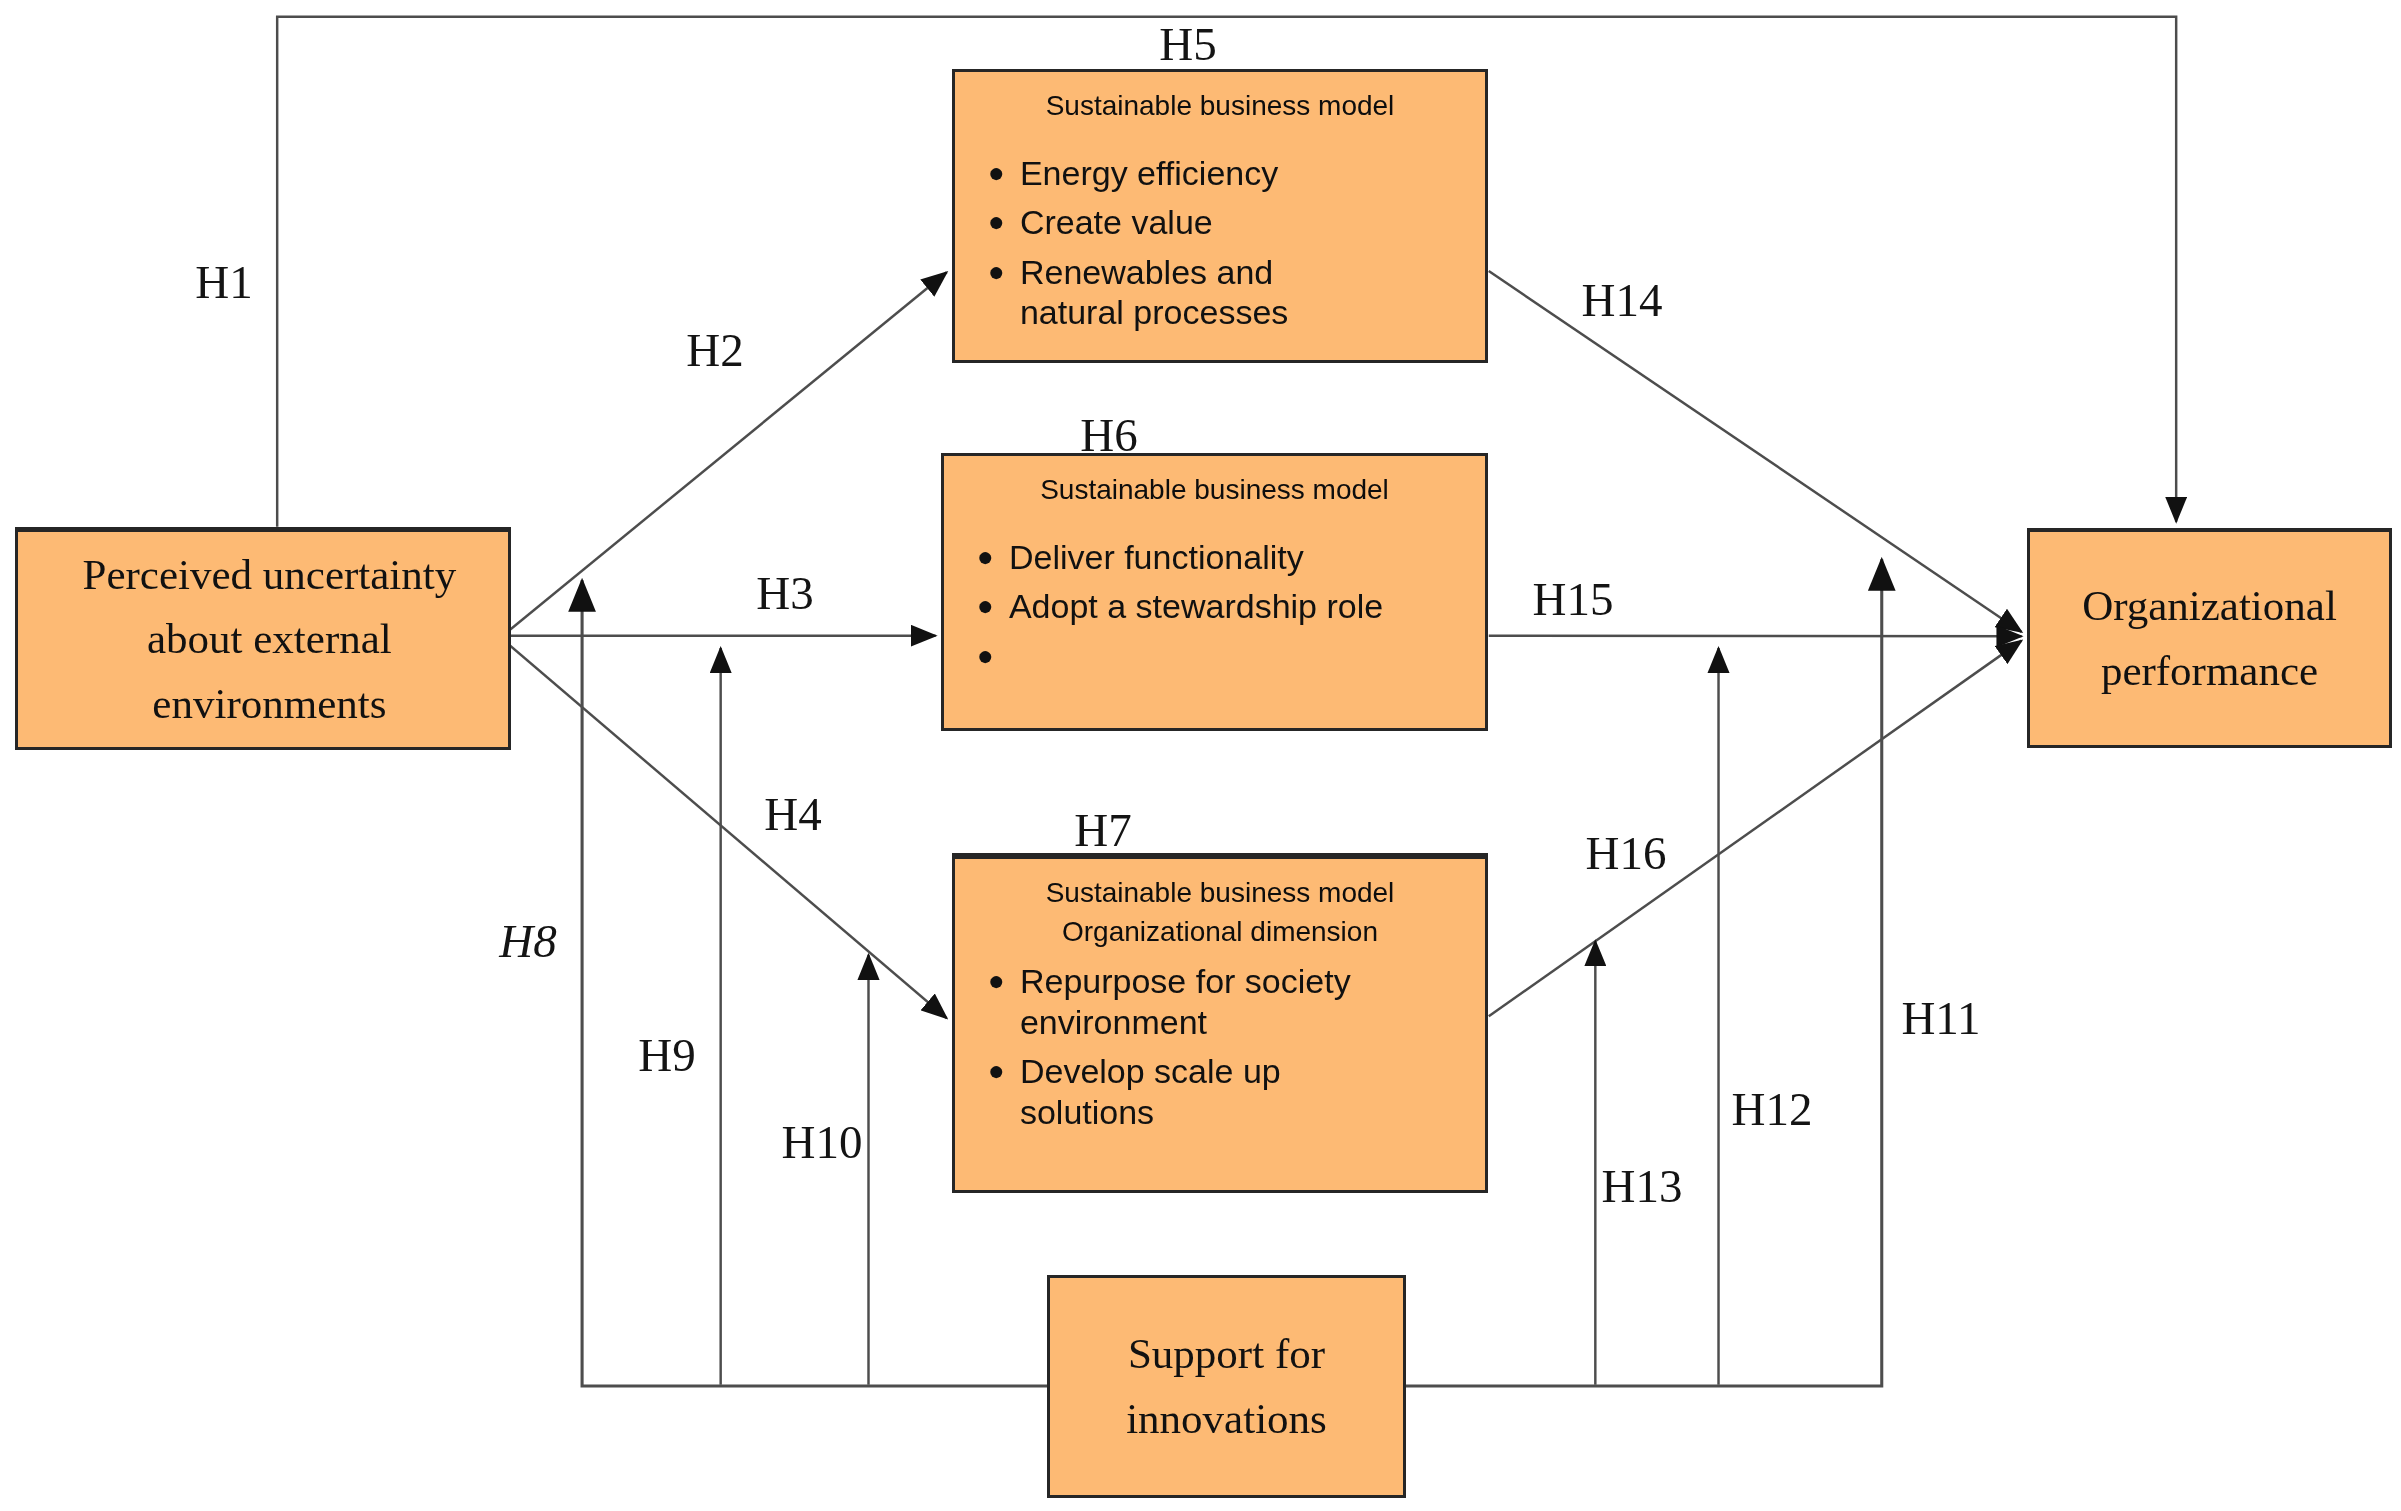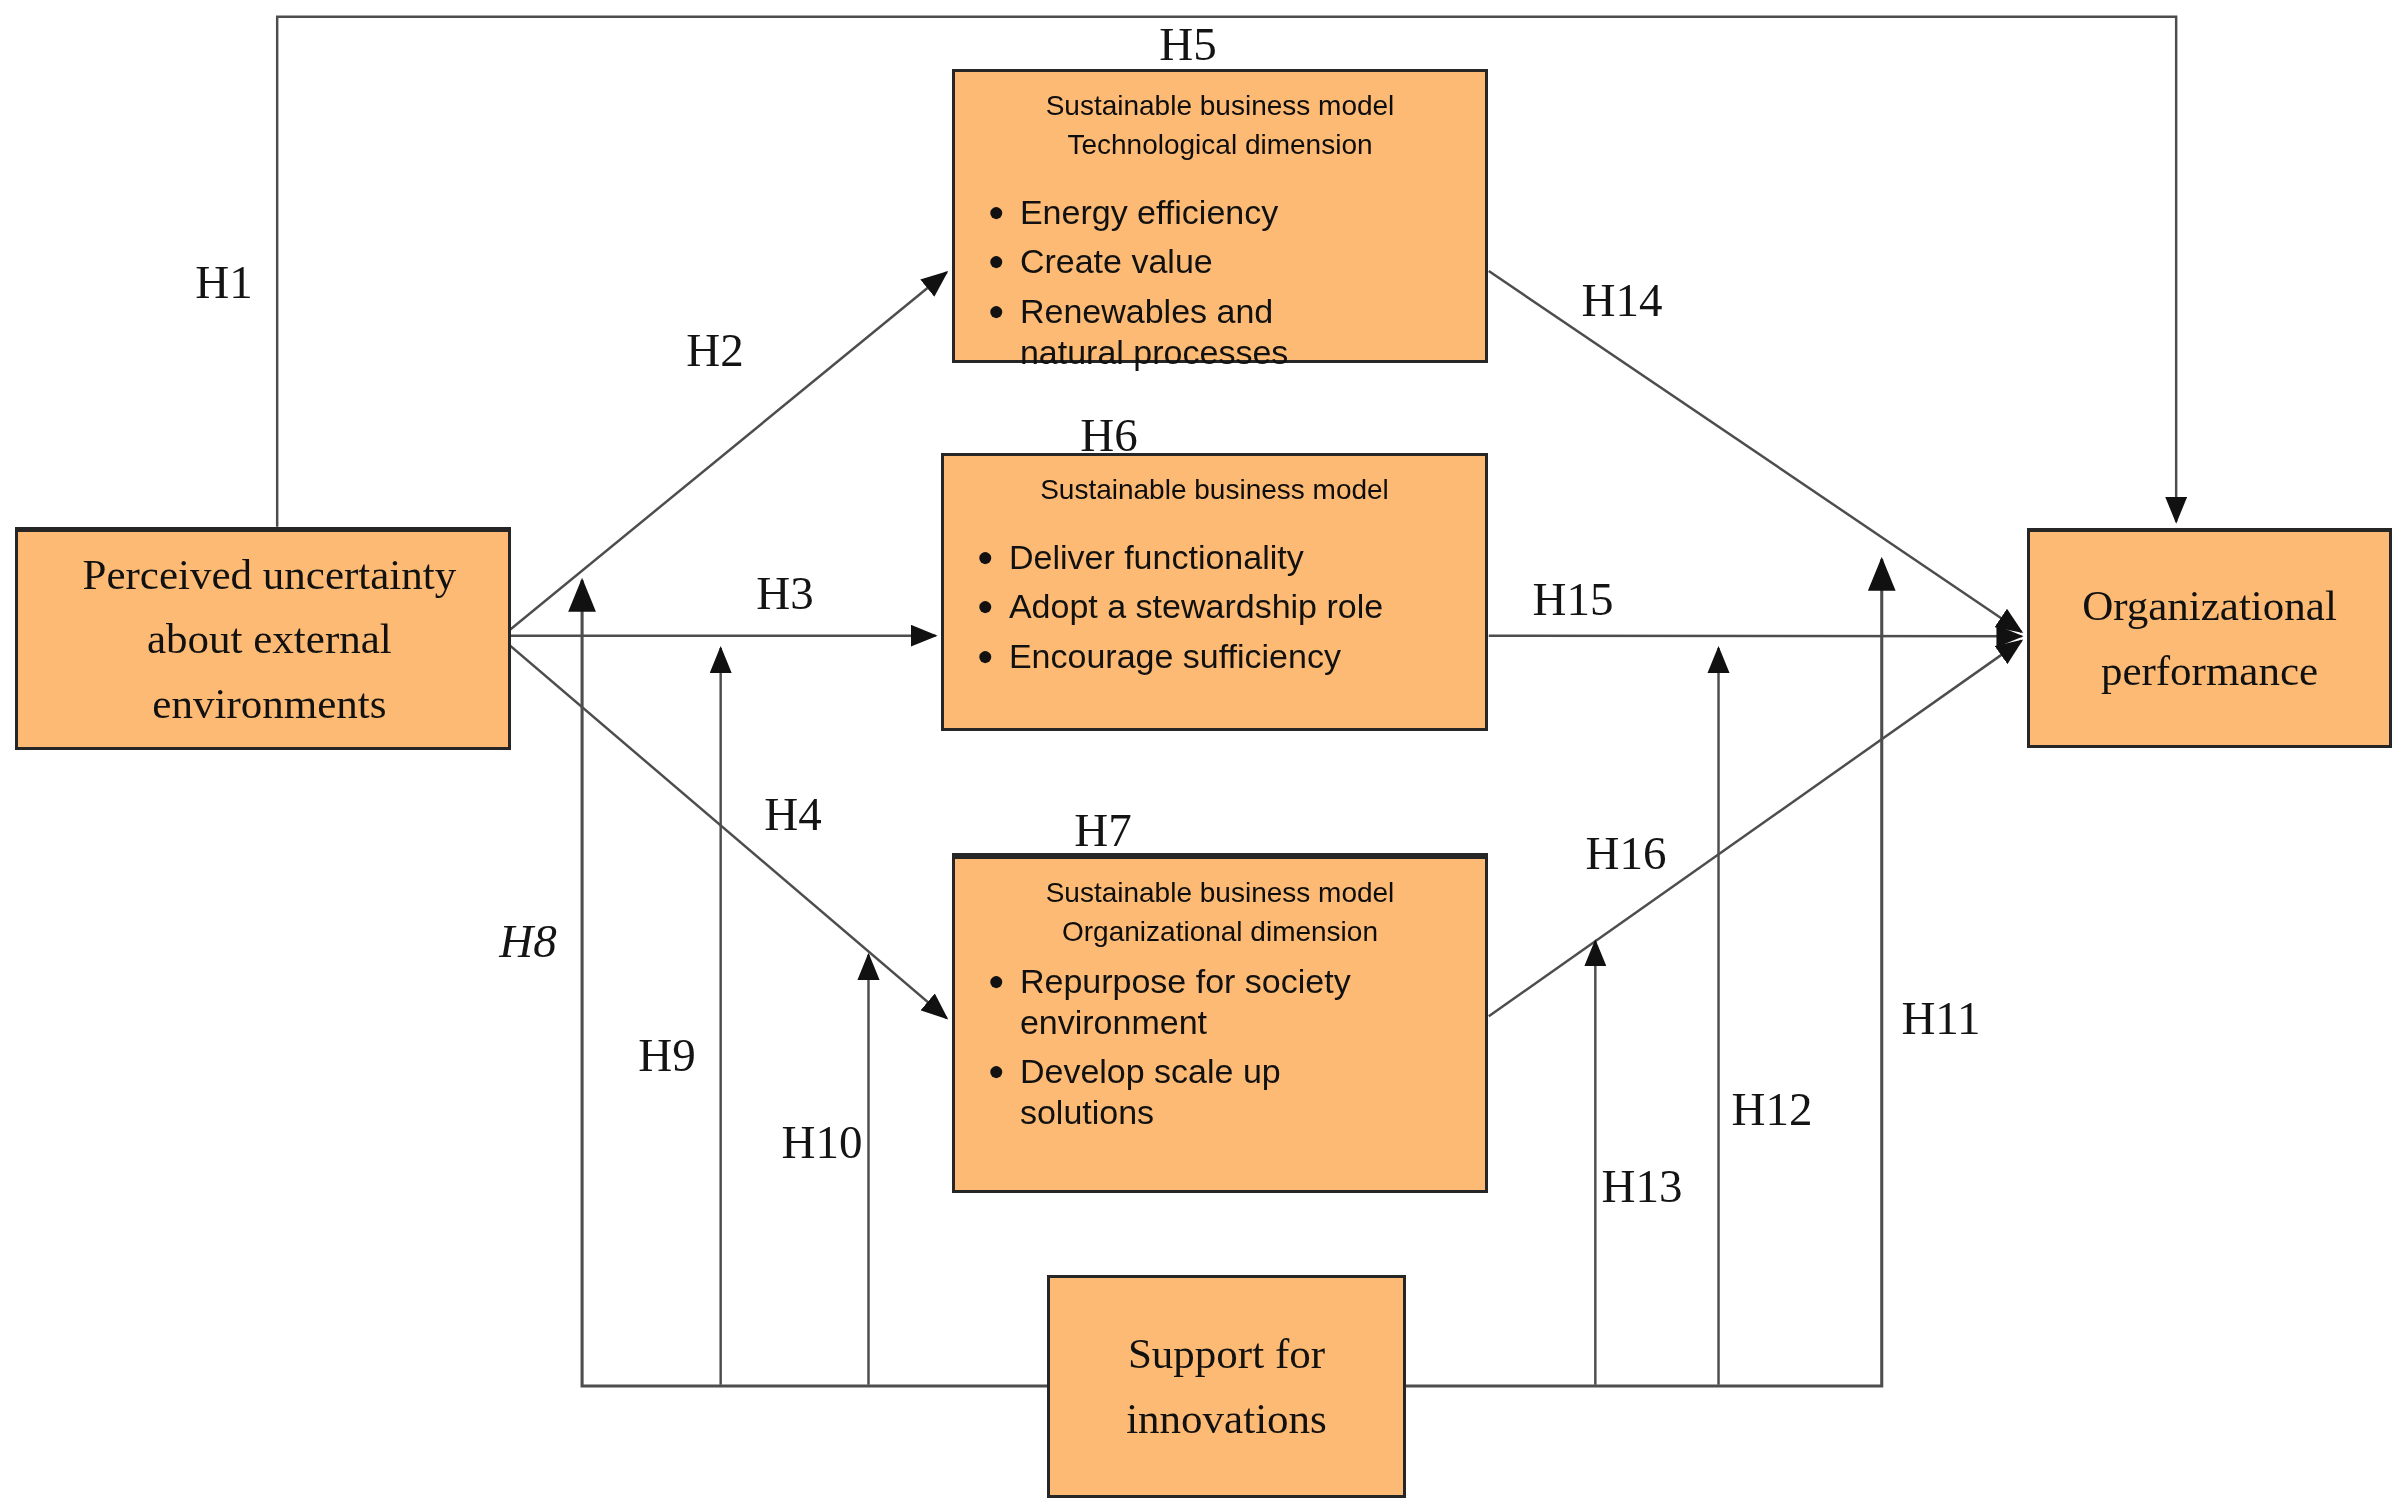--- a/index.html
+++ b/index.html
@@ -94,21 +94,20 @@
     </g>
   </svg>
 
   <div id="box-left" class="box sbox">
     <div style="width:456px;">Perceived uncertainty about external environments</div>
   </div>
 
   <div id="box-tech" class="box mbox">
     <div class="mtitle">
       <div>Sustainable business model</div>
-      <div>Technological dimension</div>
     </div>
     <div class="bullets">
       <div class="bullet">
         <span class="dot">●</span>
         <span class="w560">Energy efficiency</span>
       </div>
       <div class="bullet">
         <span class="dot">●</span>
         <span class="w560">Create value</span>
       </div>
@@ -127,21 +126,20 @@
       <div class="bullet">
         <span class="dot">●</span>
         <span class="w640">Deliver functionality</span>
       </div>
       <div class="bullet">
         <span class="dot">●</span>
         <span class="w640">Adopt a stewardship role</span>
       </div>
       <div class="bullet">
         <span class="dot">●</span>
-        <span class="w640">Encourage sufficiency</span>
       </div>
     </div>
   </div>
 
   <div id="box-org" class="box mbox">
     <div class="mtitle">
       <div>Sustainable business model</div>
       <div>Organizational dimension</div>
     </div>
     <div class="bullets tight">

